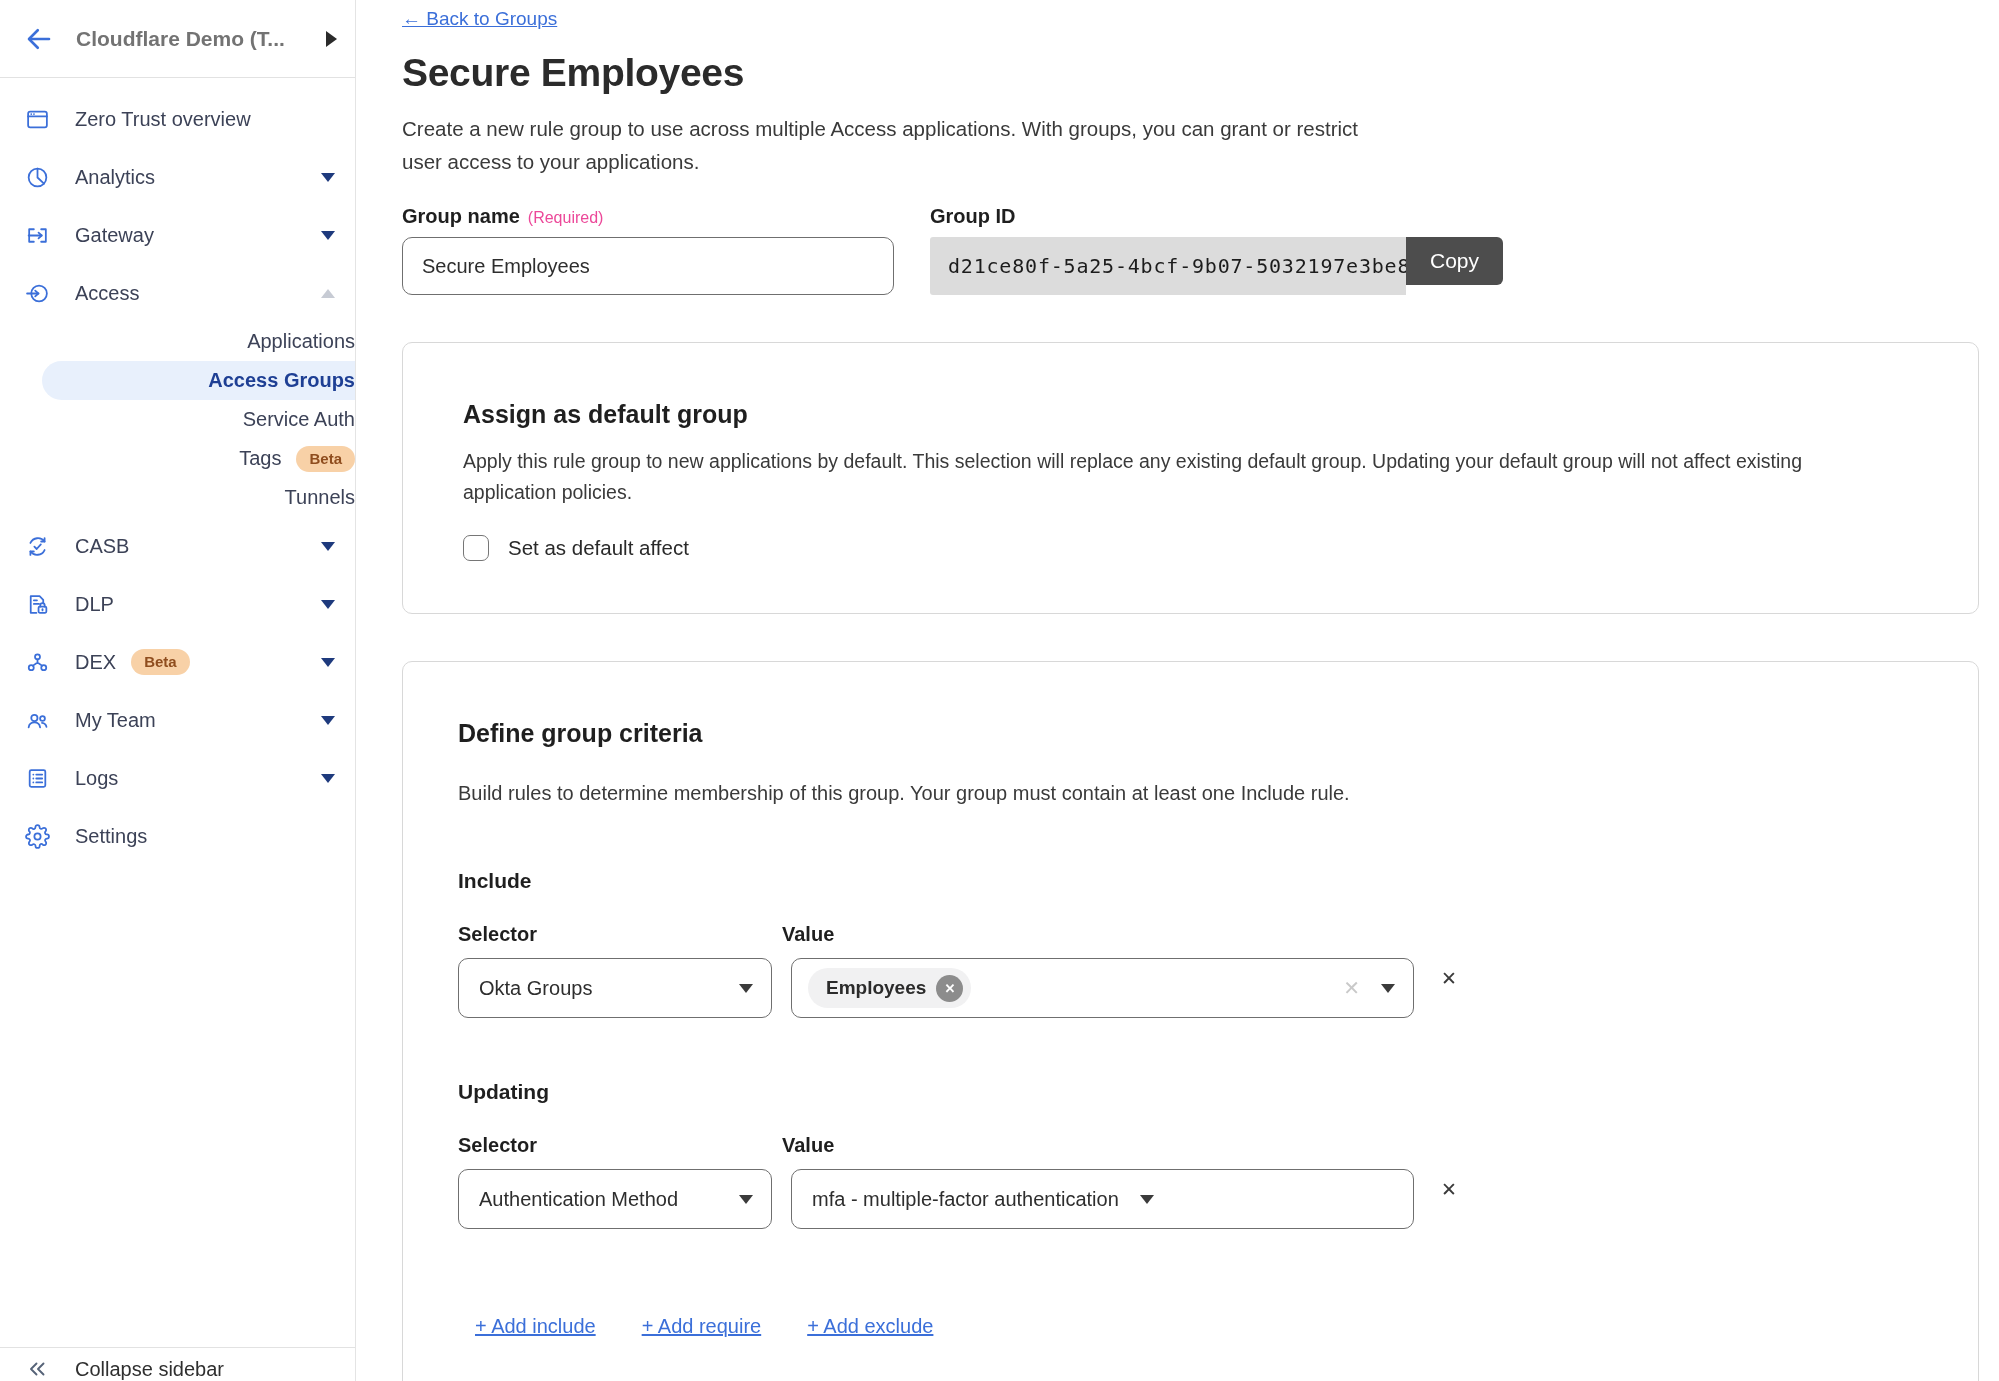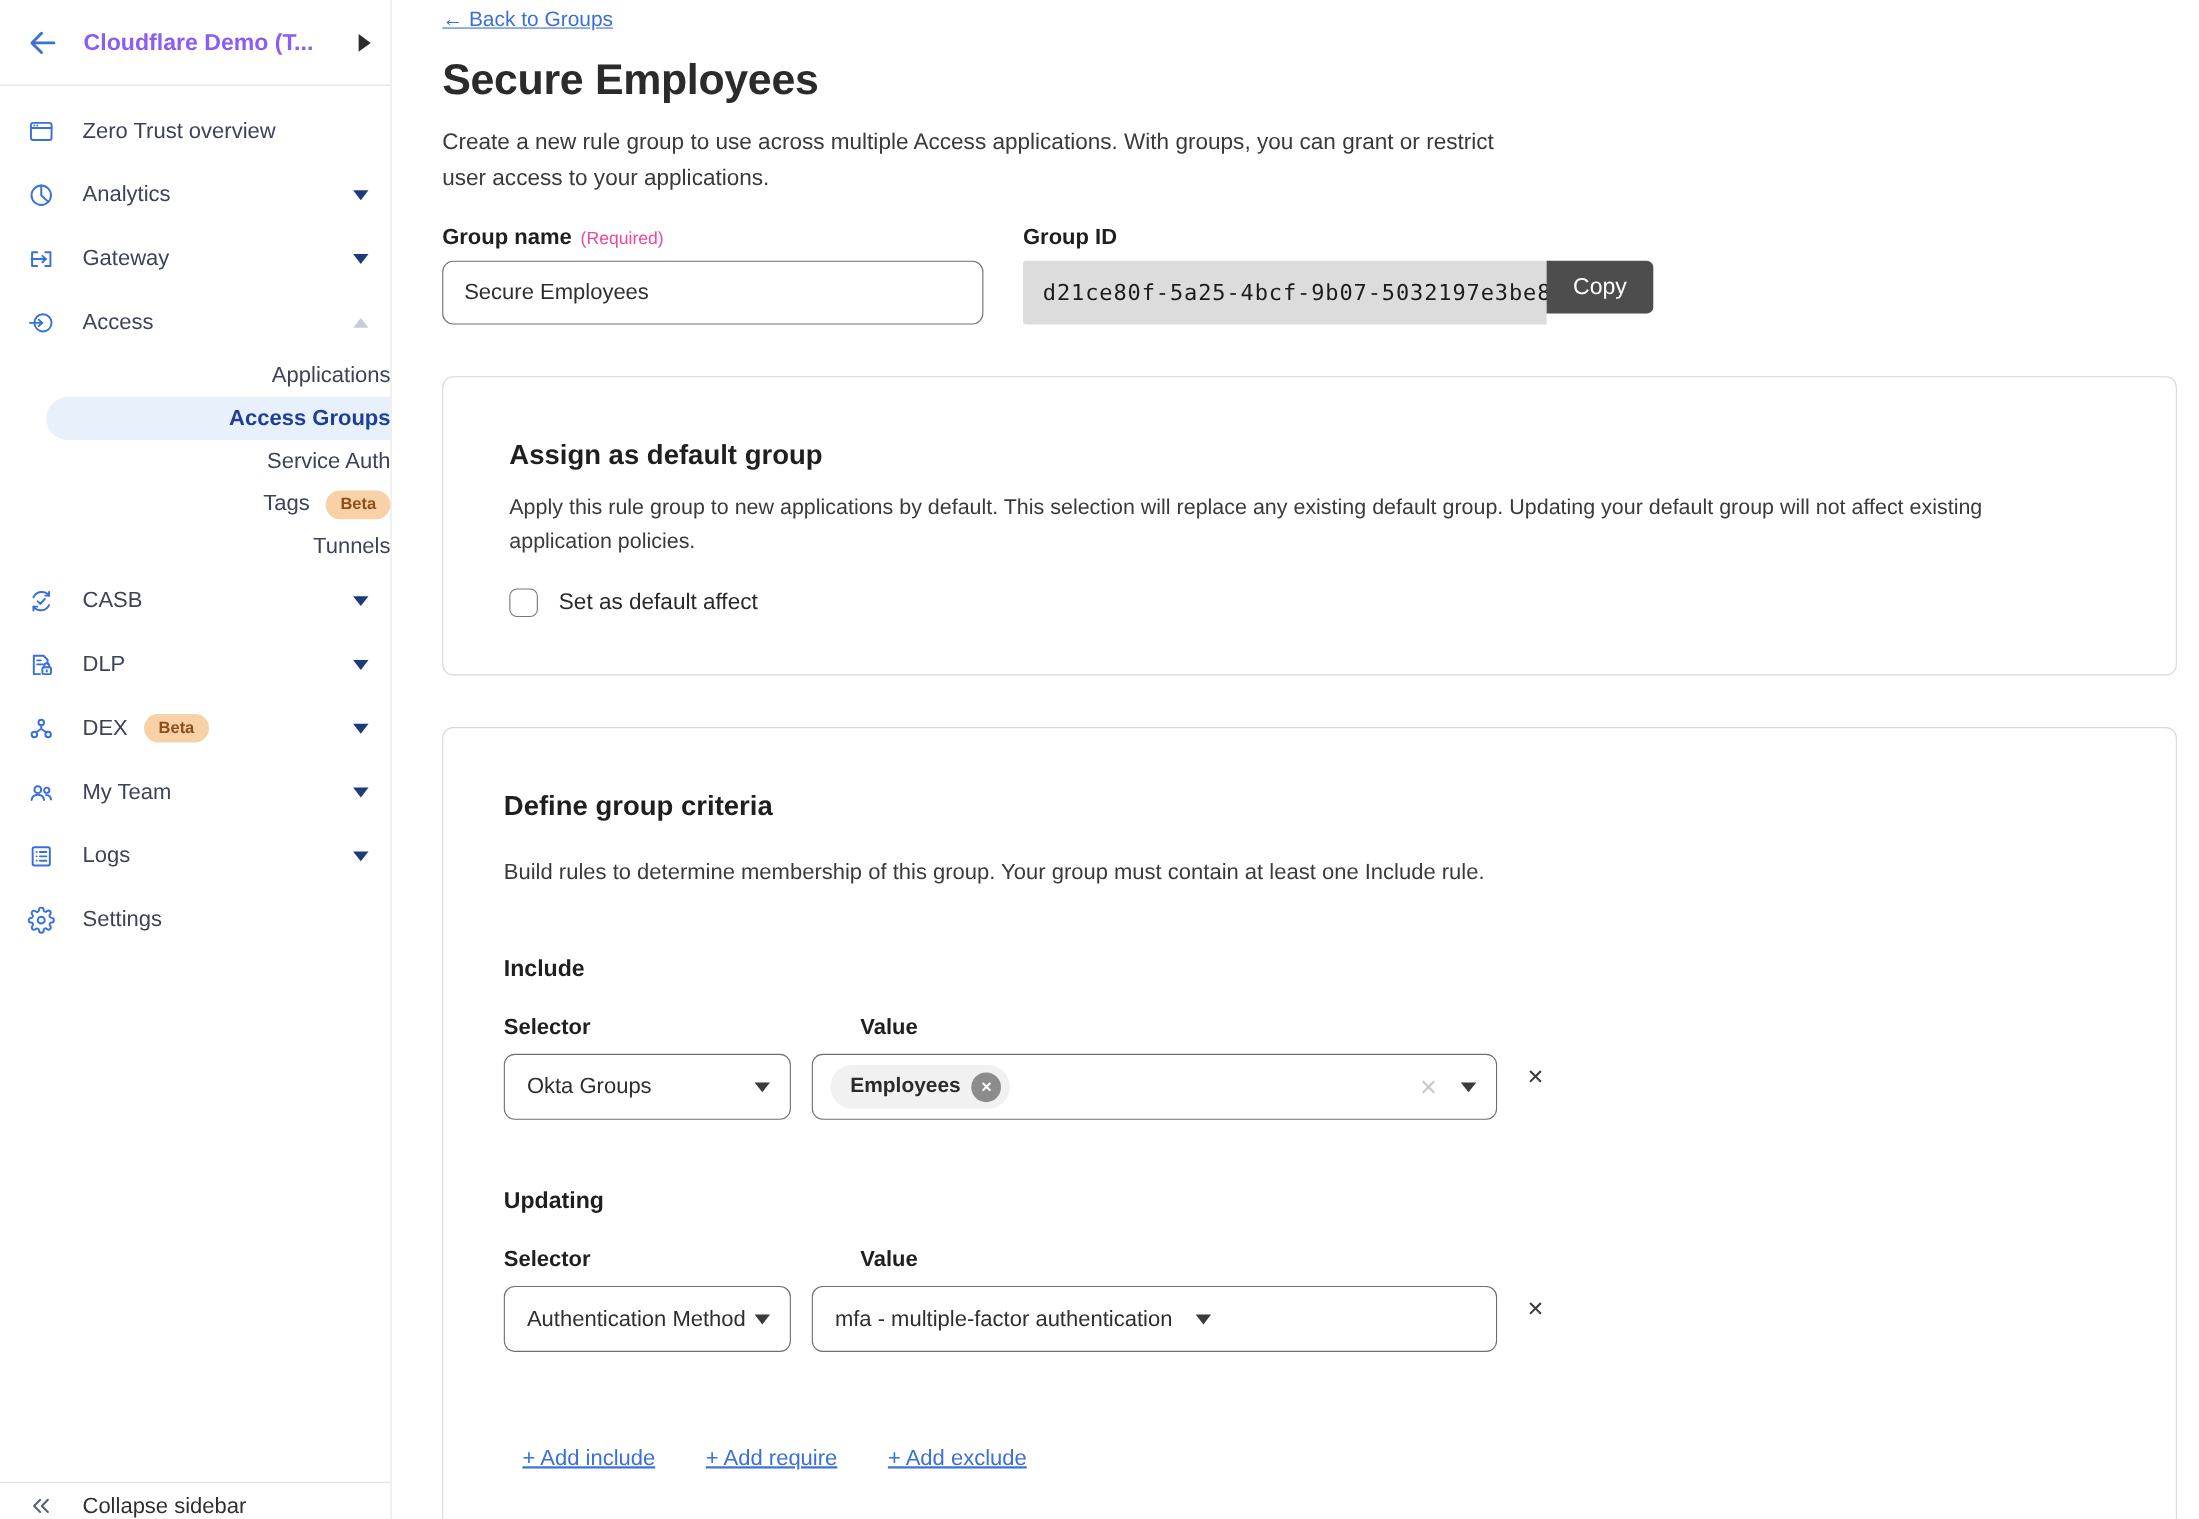--- a/index.html
+++ b/index.html
@@ -4,21 +4,21 @@
 <style>
   * { margin:0; padding:0; box-sizing:border-box; }
   html,body { width:1999px; height:1381px; overflow:hidden; background:#fff;
     font-family:"Liberation Sans", sans-serif; color:#2e2e2e; }
   .app { display:flex; width:1999px; height:1381px; }
 
   
   .sidebar { position:relative; width:356px; flex-shrink:0; border-right:1px solid #e4e4e4; background:#fff; }
   .sb-header { height:78px; border-bottom:1px solid #e2e2e2; display:flex; align-items:center; padding:0 18px 0 24px; }
   .sb-back { width:30px; height:30px; color:#3b6fd9; flex-shrink:0; cursor:pointer; }
-  .sb-title { margin-left:22px; font-size:21px; font-weight:700; color:#8b5cf6; white-space:nowrap; }
+  .sb-title { margin-left:22px; font-size:21px; font-weight:700; color:#737373; white-space:nowrap; }
   .sb-caret-right { margin-left:auto; width:0; height:0; border-top:8px solid transparent; border-bottom:8px solid transparent; border-left:11px solid #2b2b2b; }
   .nav { padding-top:12px; }
   .nav-item { height:58px; display:flex; align-items:center; padding:0 20px 0 25px; font-size:20px; color:#3c4257; cursor:pointer; }
   .nav-item .icon { width:25px; height:25px; color:#3b6fd9; flex-shrink:0; }
   .nav-item .lbl { margin-left:25px; }
   .chev { margin-left:auto; width:0; height:0; }
   .chev.down { border-left:7px solid transparent; border-right:7px solid transparent; border-top:9px solid #1e3a7d; }
   .chev.up { border-left:7px solid transparent; border-right:7px solid transparent; border-bottom:9px solid #c7cbd4; }
   .nav-sub { height:39px; display:flex; align-items:center; padding-left:80px; font-size:20px; color:#3c4257; cursor:pointer;justify-content:flex-end; }
   .nav-sub.active { margin-left:42px; padding-left:38px; background:#e8f0fc; border-radius:999px 0 0 999px; font-weight:700; color:#1e3f94; }
@@ -53,21 +53,21 @@
   .cb-label { margin-left:19px; font-size:20.5px; color:#2a2a2a; }
 
   .rule-heading { margin-top:62px; font-size:21px; font-weight:700; color:#1f1f1f; }
   .rule-heading.first { margin-top:64px; }
   .crit-desc { margin-top:34px; font-size:20px; color:#3a3a3a; }
   .rule-labels { display:flex; margin-top:30px; }
   .rule-labels .l1 { width:324px; font-size:20px; font-weight:700; color:#1f1f1f; }
   .rule-labels .l2 { font-size:20px; font-weight:700; color:#1f1f1f; }
   .rule-row { display:flex; align-items:flex-start; margin-top:12px; }
   .select { height:60px; border:1px solid #6f6f6f; border-radius:10px; display:flex; align-items:center; font-size:20px; color:#2e2e2e; cursor:pointer; background:#fff; }
-  .sel-selector { width:261px; margin-right:19px; padding:0 18px 0 20px; }
+  .sel-selector { width:314px; margin-right:19px; padding:0 18px 0 20px; }
   .sel-value { width:623px; padding:0 18px 0 16px; }
   .tri { width:0; height:0; border-left:7px solid transparent; border-right:7px solid transparent; border-top:9px solid #3b3b3b; margin-left:auto; flex-shrink:0; }
   .chip { display:flex; align-items:center; background:#f1f1f2; border-radius:999px; height:40px; padding:0 8px 0 18px; font-size:19px; font-weight:600; color:#2b2b2b; }
   .chip-x { margin-left:10px; width:27px; height:27px; border-radius:50%; background:#8c8c8c; color:#fff; font-size:13px; display:flex; align-items:center; justify-content:center; cursor:pointer; }
   .clear-x { margin-left:auto; color:#c9c9c9; font-size:20px; cursor:pointer; }
   .sel-value .tri { margin-left:21px; }
   .row-remove { margin:9px 0 0 27px; font-size:19px; color:#3a3a3a; background:none; border:none; cursor:pointer; font-family:"Liberation Sans",sans-serif; }
   .add-links { display:flex; gap:46px; margin:86px 0 0 17px; }
   .add-link { font-size:20px; color:#3b6fd9; text-decoration:underline; cursor:pointer; }
   svg { display:block; }

